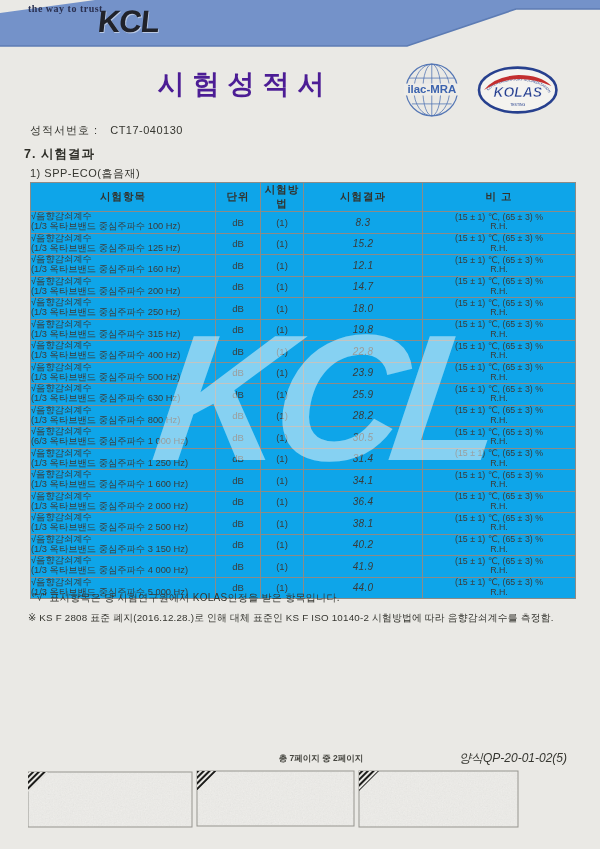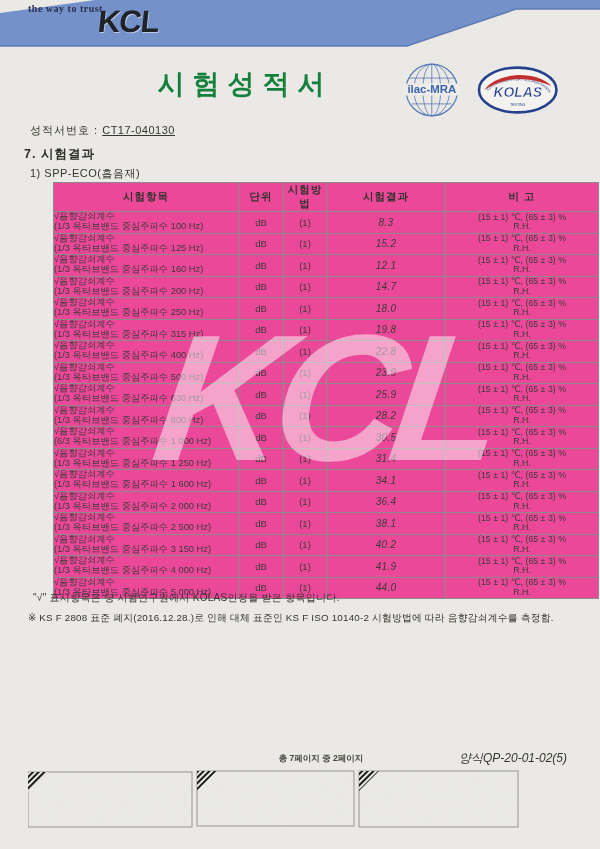--- a/index.html
+++ b/index.html
@@ -9,32 +9,32 @@
   
   .band{position:absolute;top:0;left:0;width:600px;height:47px;}
   .logo-wrap{position:absolute;top:1px;left:26px;width:200px;height:44px;}
   .tagline{position:absolute;top:2px;left:2px;font-family:"Liberation Serif","DejaVu Serif",serif;
            font-size:10px;font-weight:bold;color:#2a3050;letter-spacing:.5px;}
   .kcl-logo{position:absolute;top:3px;left:72px;font-size:31px;font-weight:bold;color:#20222a;
             letter-spacing:-1px;transform:skewX(-6deg);text-shadow:1px 1px 0 rgba(255,255,255,.5);}
 
   
   .doc-title{position:absolute;top:66px;left:0;width:490px;text-align:center;margin:0;
-             font-size:27px;font-weight:600;letter-spacing:8px;color:#15803d;}
+             font-size:27px;font-weight:600;letter-spacing:8px;color:#4c1d95;}
   .logos{position:absolute;top:60px;left:403px;width:155px;height:60px;display:flex;align-items:center;gap:16px;}
 
   
   .report-line{position:absolute;top:123px;left:30px;font-size:11px;letter-spacing:1px;color:#35352f;}
-  .report-line .num{margin-left:0;letter-spacing:.5px;text-decoration:underline;}
+  .report-line .num{margin-left:8px;letter-spacing:.5px;}
   .section-title{position:absolute;top:146px;left:24px;font-size:12.5px;font-weight:bold;color:#2e2e28;letter-spacing:1px;}
   .subsection-title{position:absolute;top:166px;left:30px;font-size:11px;color:#35352f;letter-spacing:.5px;}
 
   
   table.results{position:absolute;top:182px;left:30px;width:545px;border-collapse:collapse;
-                table-layout:fixed;background:#ec4899;margin-left:23px;}
+                table-layout:fixed;background:#0ea5e9;}
   table.results th,table.results td{border:1px solid #8b8b87;padding:0;}
   table.results th{height:17px;font-size:10.5px;font-weight:bold;color:#33332d;letter-spacing:1px;}
   th.h-remark{letter-spacing:7px;}
   td{vertical-align:middle;}
   .c-item{text-align:left;padding-left:5px;}
   .c-item .l1,.c-item .l2{font-size:9.3px;line-height:9.8px;letter-spacing:0;white-space:nowrap;}
   .c-unit,.c-method{text-align:center;font-size:9.5px;}
   .c-result{text-align:center;font-size:10px;letter-spacing:.3px;font-style:italic;}
   .c-remark{text-align:center;}
   .c-remark .l1{font-size:8.8px;line-height:9.6px;white-space:nowrap;}

